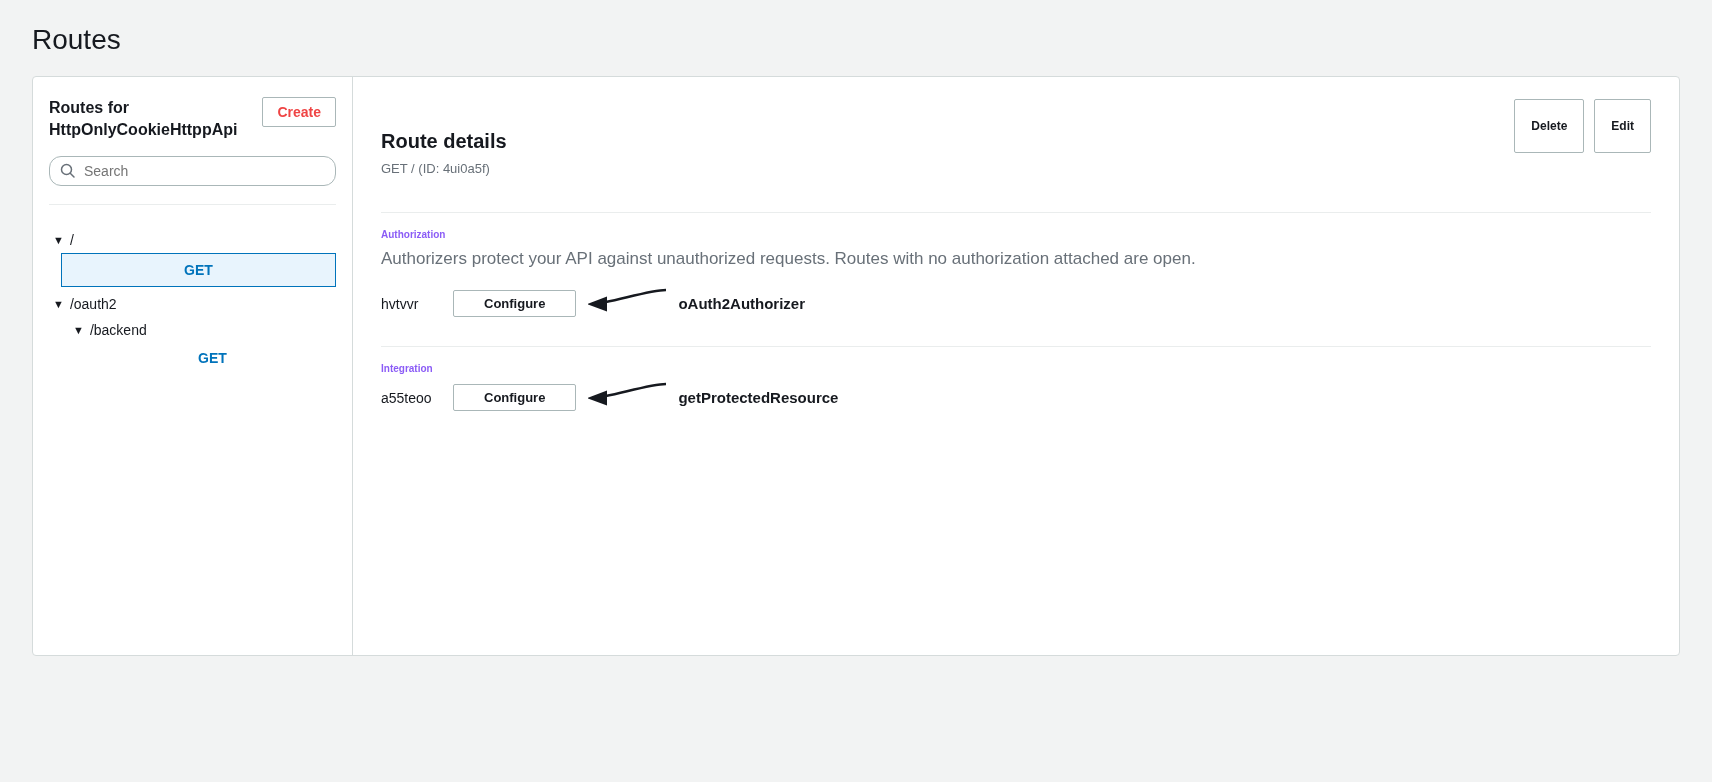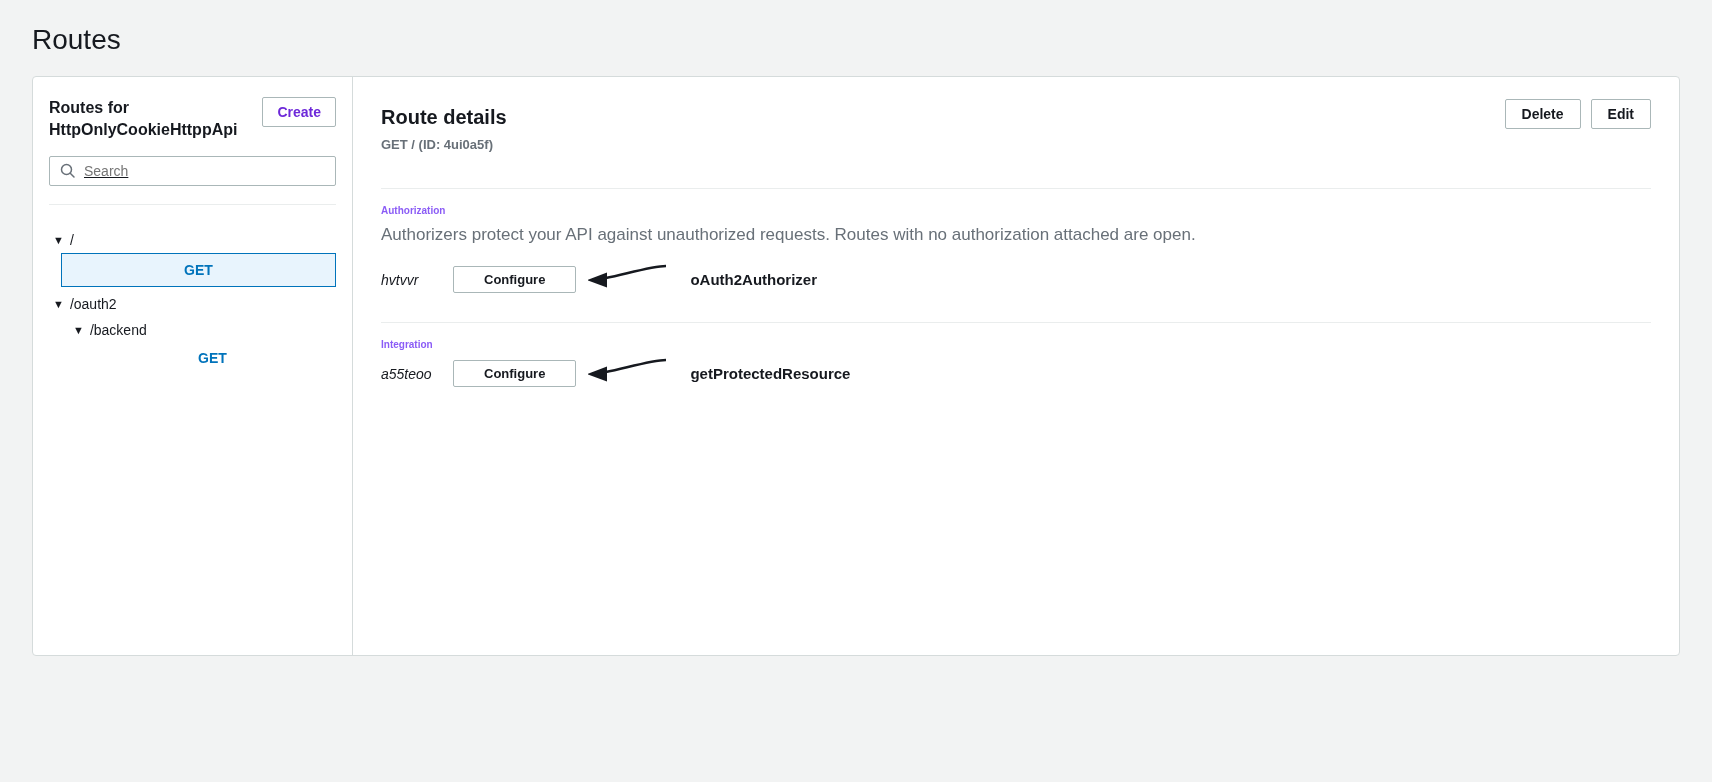--- a/index.html
+++ b/index.html
@@ -42,37 +42,36 @@
     }
     .left-panel-title {
       font-size: 16px;
       font-weight: 700;
       color: #16191f;
       line-height: 1.4;
     }
     .btn-create {
       border: 1px solid #aab7b8;
       background: #fff;
-      color: #6d28d9;
+      color: #ef4444;
       font-size: 14px;
       font-weight: 600;
       padding: 6px 14px;
       border-radius: 2px;
       cursor: pointer;
       white-space: nowrap;
     }
     .search-box {
       display: flex;
       align-items: center;
       border: 1px solid #aab7b8;
-      border-radius: 2px;
+      border-radius: 12px;
       padding: 6px 10px;
       gap: 8px;
       background: #fff;
-      text-decoration: underline;
     }
     .search-box input {
       border: none;
       outline: none;
       font-size: 14px;
       color: #687078;
       width: 100%;
       background: transparent;
     }
     .search-icon-svg {
@@ -155,32 +154,31 @@
       color: #16191f;
     }
     .right-header-btns {
       display: flex;
       gap: 10px;
     }
     .btn-action {
       border: 1px solid #aab7b8;
       background: #fff;
       color: #16191f;
-      font-size: 14px;
-      font-weight: 600;
-      padding: 6px 16px;
+      font-size: 12px;
+      font-weight: 600;
+      padding: 19px 16px;
       border-radius: 2px;
       cursor: pointer;
     }
     .route-subtitle {
       font-size: 13px;
       color: #687078;
       margin-bottom: 20px;
       margin-top: 4px;
-      font-weight: bold;
     }
     .section-divider {
       border: none;
       border-top: 1px solid #eaeded;
       margin: 16px 0;
     }
     .section-heading {
       font-size: 10px;
       font-weight: 600;
       color: #8b5cf6;
@@ -196,37 +194,36 @@
       display: flex;
       align-items: center;
       gap: 12px;
       margin-bottom: 8px;
       position: relative;
     }
     .config-label {
       font-size: 14px;
       color: #16191f;
       min-width: 60px;
-      font-style: italic;
     }
     .btn-configure {
       border: 1px solid #aab7b8;
       background: #fff;
       color: #16191f;
       font-size: 13px;
       font-weight: 600;
       padding: 5px 30px;
       border-radius: 2px;
       cursor: pointer;
     }
     
     .annotation-wrapper {
       display: flex;
       align-items: center;
-      gap: 16px;
+      gap: 4px;
       position: relative;
     }
     .annotation-label {
       font-size: 15px;
       font-weight: 800;
       color: #16191f;
       margin-left: 6px;
       white-space: nowrap;
     }
   </style>

